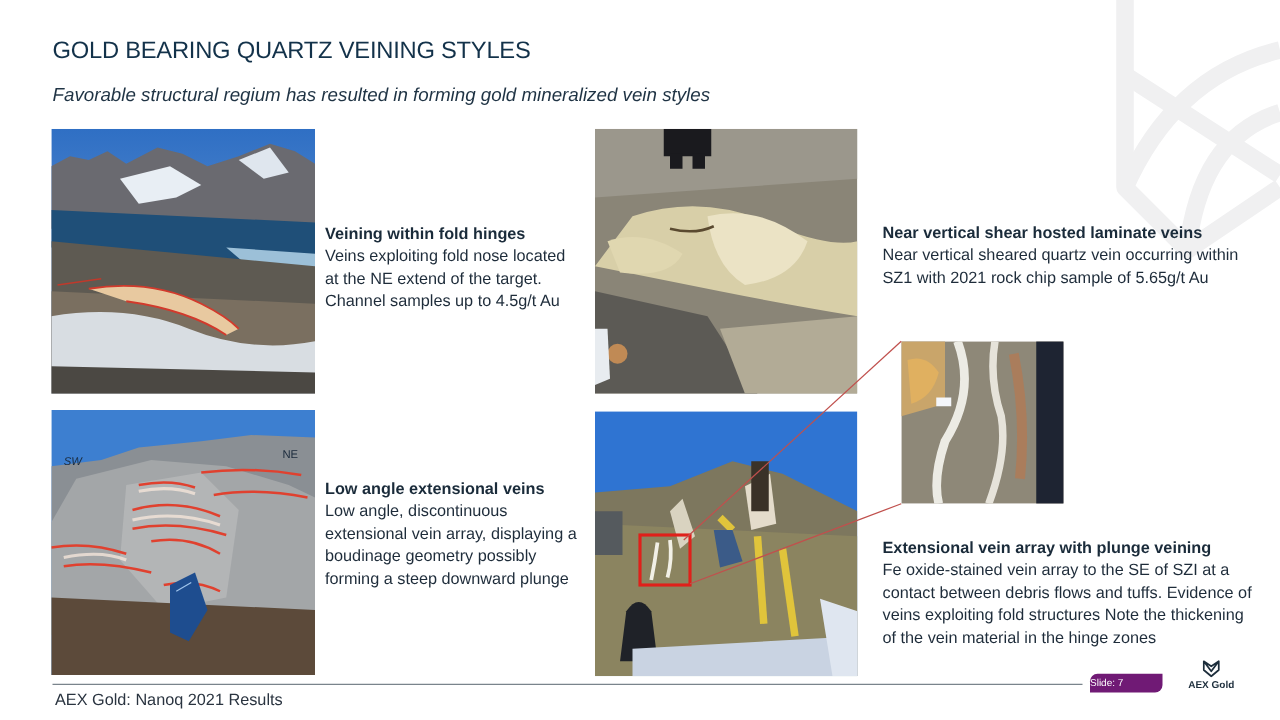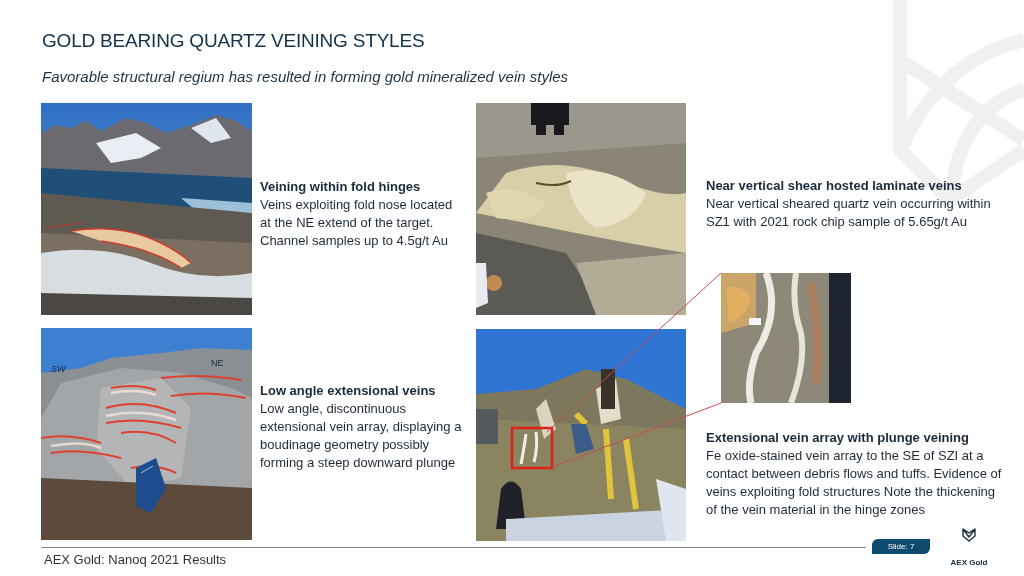--- a/index.html
+++ b/index.html
@@ -15,24 +15,24 @@
     .photo svg { display: block; width: 100%; height: 100%; }
 
     .caption { position: absolute; font-size: 13px; line-height: 18px; color: #1e2c3a; }
     .caption .head { font-weight: 700; color: #1a2b3a; display: block; }
     .caption .body { display: block; }
 
     .connector { position: absolute; left: 0; top: 0; width: 1024px; height: 576px; pointer-events: none; }
 
     .footer-line { position: absolute; left: 42px; top: 547px; width: 824px; height: 1px; background: #7a848c; }
     .footer-text { position: absolute; left: 44px; top: 552px; font-size: 13px; color: #2a3440; white-space: nowrap; }
-    .slide-badge { position: absolute; left: 872px; top: 539px; width: 58px; height: 15px; background: #0c4a6e; border-radius: 6px 0 6px 0; color: #ffffff; font-size: 8px; text-align: center; line-height: 15px; }
+    .slide-badge { position: absolute; left: 872px; top: 539px; width: 58px; height: 15px; background: #701a75; border-radius: 6px 0 6px 0; color: #ffffff; font-size: 8px; text-align: left; line-height: 15px; }
     .logo { position: absolute; left: 944px; top: 528px; width: 50px; height: 30px; text-align: center; }
     .logo svg { display: block; margin: 0 auto; }
-    .logo-text { font-size: 8px; font-weight: 700; color: #1d2e3c; display: block; margin-top: 16px; white-space: nowrap; }
+    .logo-text { font-size: 8px; font-weight: 700; color: #1d2e3c; display: block; margin-top: 1px; white-space: nowrap; }
     .photo-label { position: absolute; font-size: 9px; color: #1a2a3c; }
   </style>
 </head>
 <body>
 
 <svg class="watermark" viewBox="0 0 144 210">
   <g fill="none" stroke="#f0f0f1" stroke-width="14" stroke-linejoin="round">
     <path d="M20 -10 L20 150 L70 200 L144 150"></path>
     <path d="M20 60 L144 140"></path>
     <path d="M20 150 Q60 60 144 40"></path>
@@ -93,21 +93,21 @@
     <g stroke="#f4e5da" stroke-width="2.5" fill="none" opacity="0.8">
       <path d="M70 65 Q95 60 115 67"></path>
       <path d="M65 88 Q100 80 135 92"></path>
       <path d="M10 118 Q40 112 60 120"></path>
     </g>
     <path d="M0 150 L211 160 L211 212 L0 212 Z" fill="#5c4a3a"></path>
     <path d="M95 140 L115 130 L125 160 L110 185 L95 178 Z" fill="#1e4d8f"></path>
     <path d="M100 145 L112 138" stroke="#9fc4ec" stroke-width="1"></path>
   </svg>
   <span class="photo-label" style="left:10px; top:36px;font-style:italic;">SW</span>
-  <span class="photo-label" style="left:170px; top:30px;">NE</span>
+  <span class="photo-label" style="left:185px; top:30px;">NE</span>
 </div>
 
 <div class="caption" style="left:260px; top:382px; width:205px;">
   <span class="head">Low angle extensional veins</span>
   <span class="body">Low angle, discontinuous extensional vein array, displaying a boudinage geometry possibly forming a steep downward plunge</span>
 </div>
 
 <div class="photo" style="left:476px; top:103px; width:210px; height:212px;">
   <svg viewBox="0 0 210 212" preserveAspectRatio="none">
     <rect width="210" height="212" fill="#8a8577"></rect>

